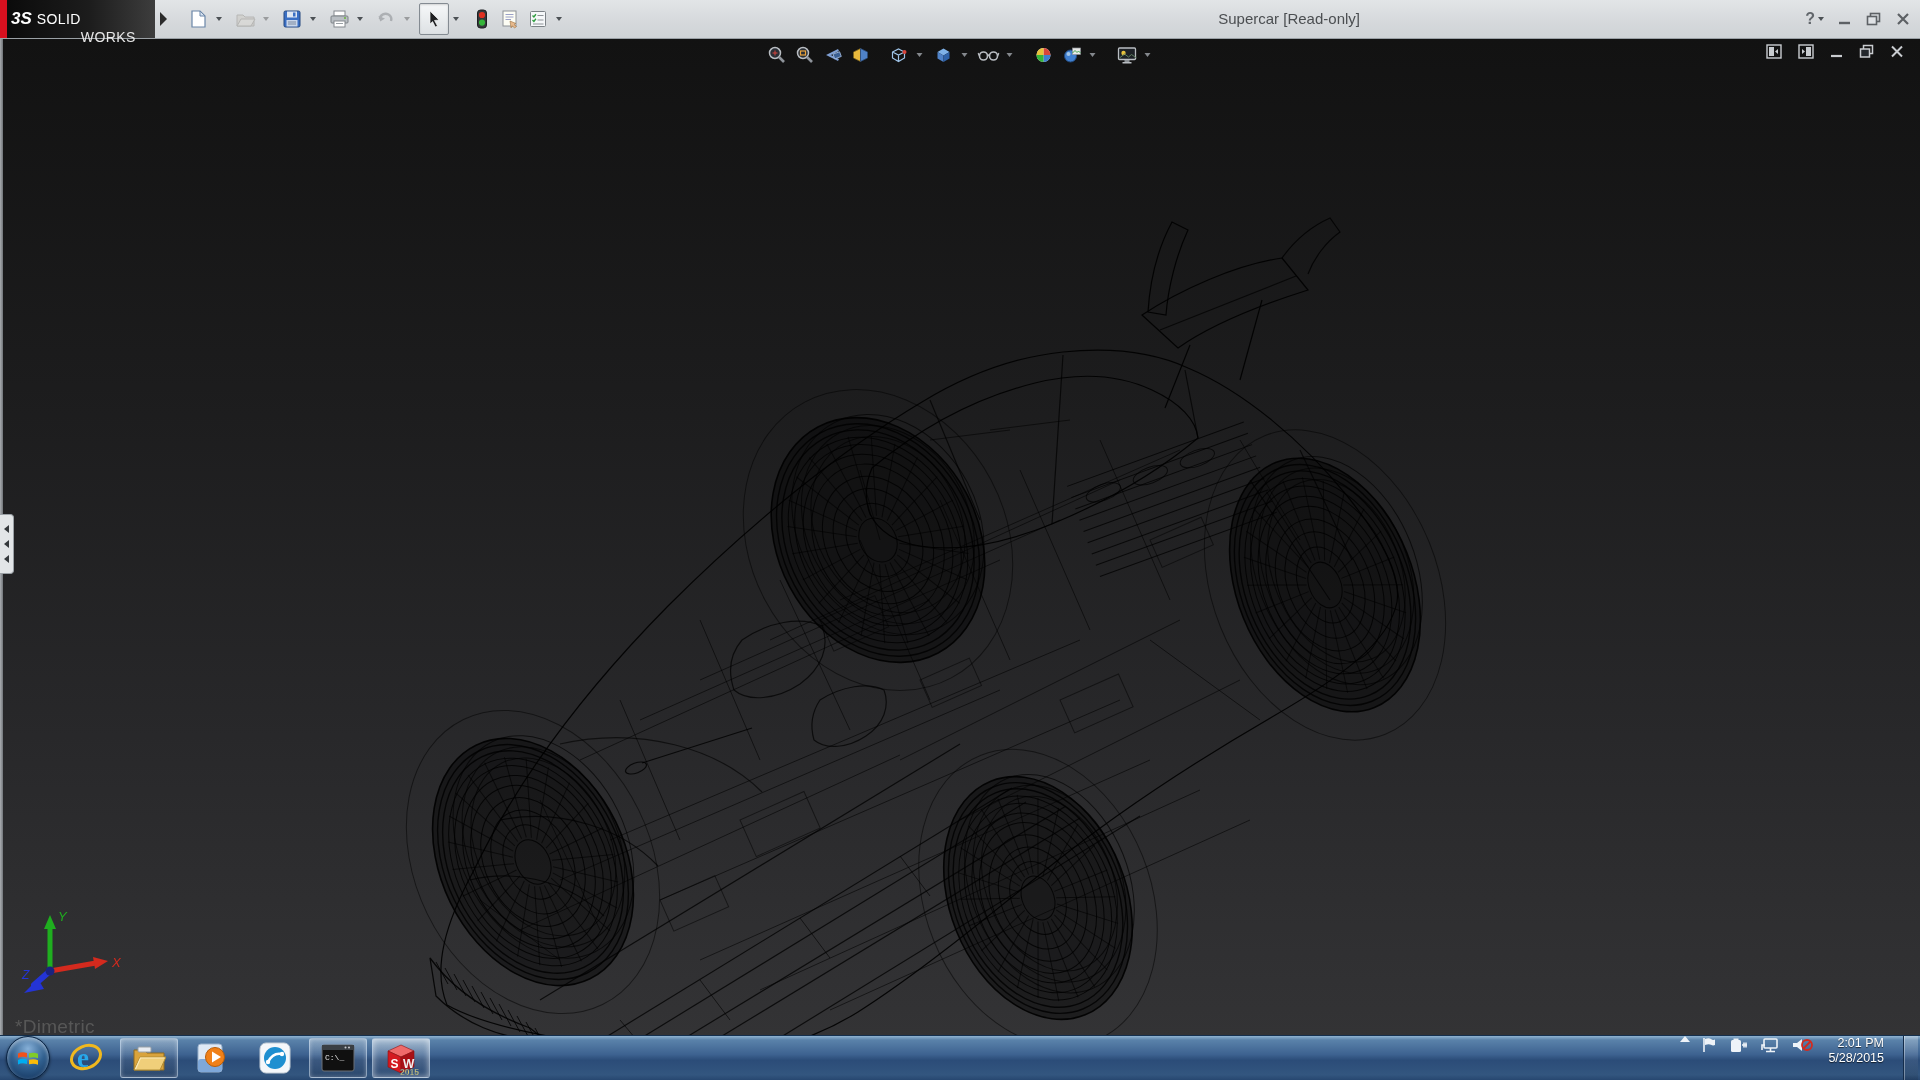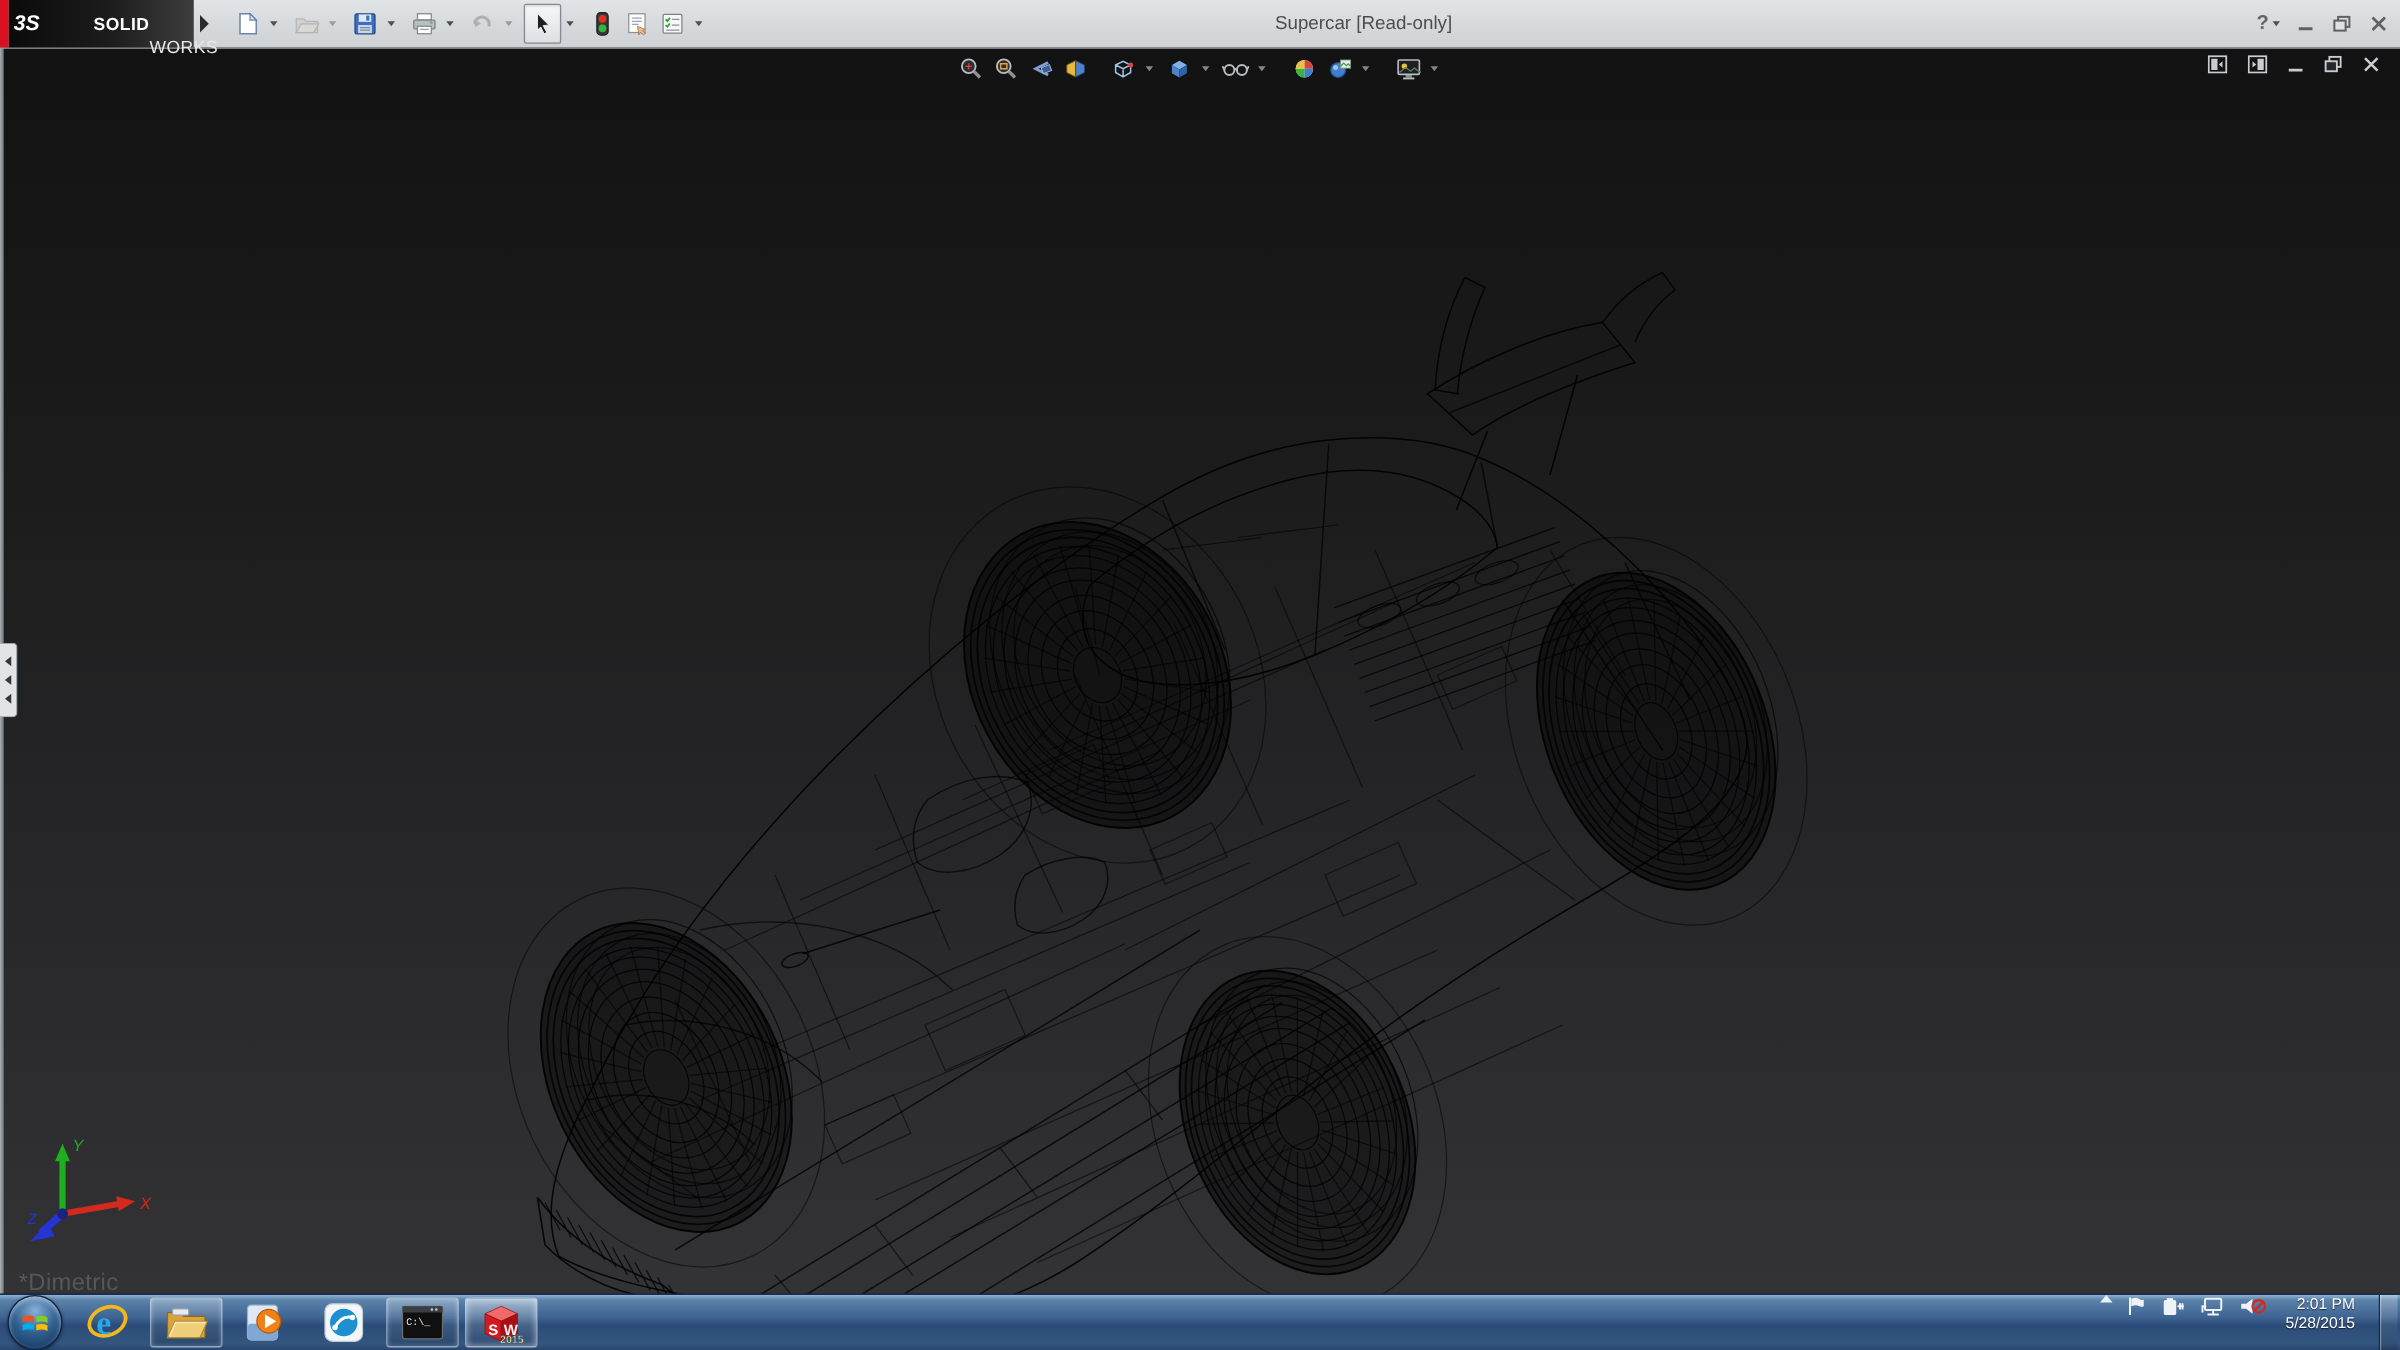--- a/index.html
+++ b/index.html
@@ -7,32 +7,32 @@
        font-family:"Liberation Sans",sans-serif;background:#202020;}
   
   .titlebar{position:absolute;left:0;top:0;width:1920px;height:38px;
     background:linear-gradient(180deg,#e2e5e7 0%,#d6d9dc 55%,#cfd3d6 100%);
     border-bottom:1px solid #9aa0a5;z-index:30;}
   .red-strip{position:absolute;left:0;top:0;width:7px;height:38px;background:#d8101f;}
   .brand{position:absolute;left:7px;top:0;height:38px;width:148px;
     background:linear-gradient(90deg,#0b0b0b 0%,#1c1c1c 55%,#3d3d3d 100%);
     display:flex;align-items:center;padding-left:4px;box-sizing:border-box;color:#fff;}
   .brand-mark{font-style:italic;font-weight:bold;font-size:17px;margin-right:5px;}
-  .brand-bold{font-weight:bold;font-size:14px;letter-spacing:.4px;margin-left:38px;}
+  .brand-bold{font-weight:normal;font-size:14px;letter-spacing:.4px;}
   .brand-light{font-weight:normal;font-size:14px;letter-spacing:.4px;color:#e8e8e8;margin-top:36px;}
   .brand-expand{position:absolute;left:160px;top:12px;width:0;height:0;
     border-left:7px solid #2b2b2b;border-top:7px solid transparent;border-bottom:7px solid transparent;}
   .tb{position:absolute;left:184px;top:2px;height:34px;display:flex;align-items:center;}
   .tb-btn{width:28px;height:30px;display:flex;align-items:center;justify-content:center;border-radius:2px;}
   .tb-dd{width:13px;height:30px;display:flex;align-items:center;justify-content:center;margin-right:6px;}
   .dd-arrow{width:0;height:0;border-top:4px solid #4c5155;border-left:3.5px solid transparent;border-right:3.5px solid transparent;}
   .disabled{opacity:.45;filter:grayscale(.9);}
   .pressed{border:1px solid #848b92;background:linear-gradient(180deg,#f6f8f9,#dde1e4);box-shadow:inset 0 1px 2px rgba(0,0,0,.15);}
   .win-title{position:absolute;left:1020px;top:0;width:340px;height:38px;line-height:38px;
-    text-align:left;font-size:15px;color:#4b4e51;}
+    text-align:right;font-size:15px;color:#4b4e51;}
   .win-ctrls{position:absolute;right:10px;top:0;height:38px;display:flex;align-items:center;gap:14px;color:#62676c;}
   .help-q{font-size:16px;font-weight:bold;color:#62676c;display:flex;align-items:center;gap:3px;}
   
   .viewport{position:absolute;left:0;top:38px;width:1920px;height:997px;overflow:hidden;
     background:linear-gradient(180deg,#121212 0%,#1c1c1d 35%,#28282a 70%,#333335 100%);}
   .wire-svg{position:absolute;left:0;top:0;}
   .headsup{position:absolute;left:50%;top:5px;transform:translateX(-50%);
     display:flex;align-items:center;gap:4px;z-index:5;}
   .hu-btn{width:24px;height:24px;display:flex;align-items:center;justify-content:center;}
   .hu-dd{width:10px;height:24px;display:flex;align-items:center;justify-content:center;margin-right:3px;}

